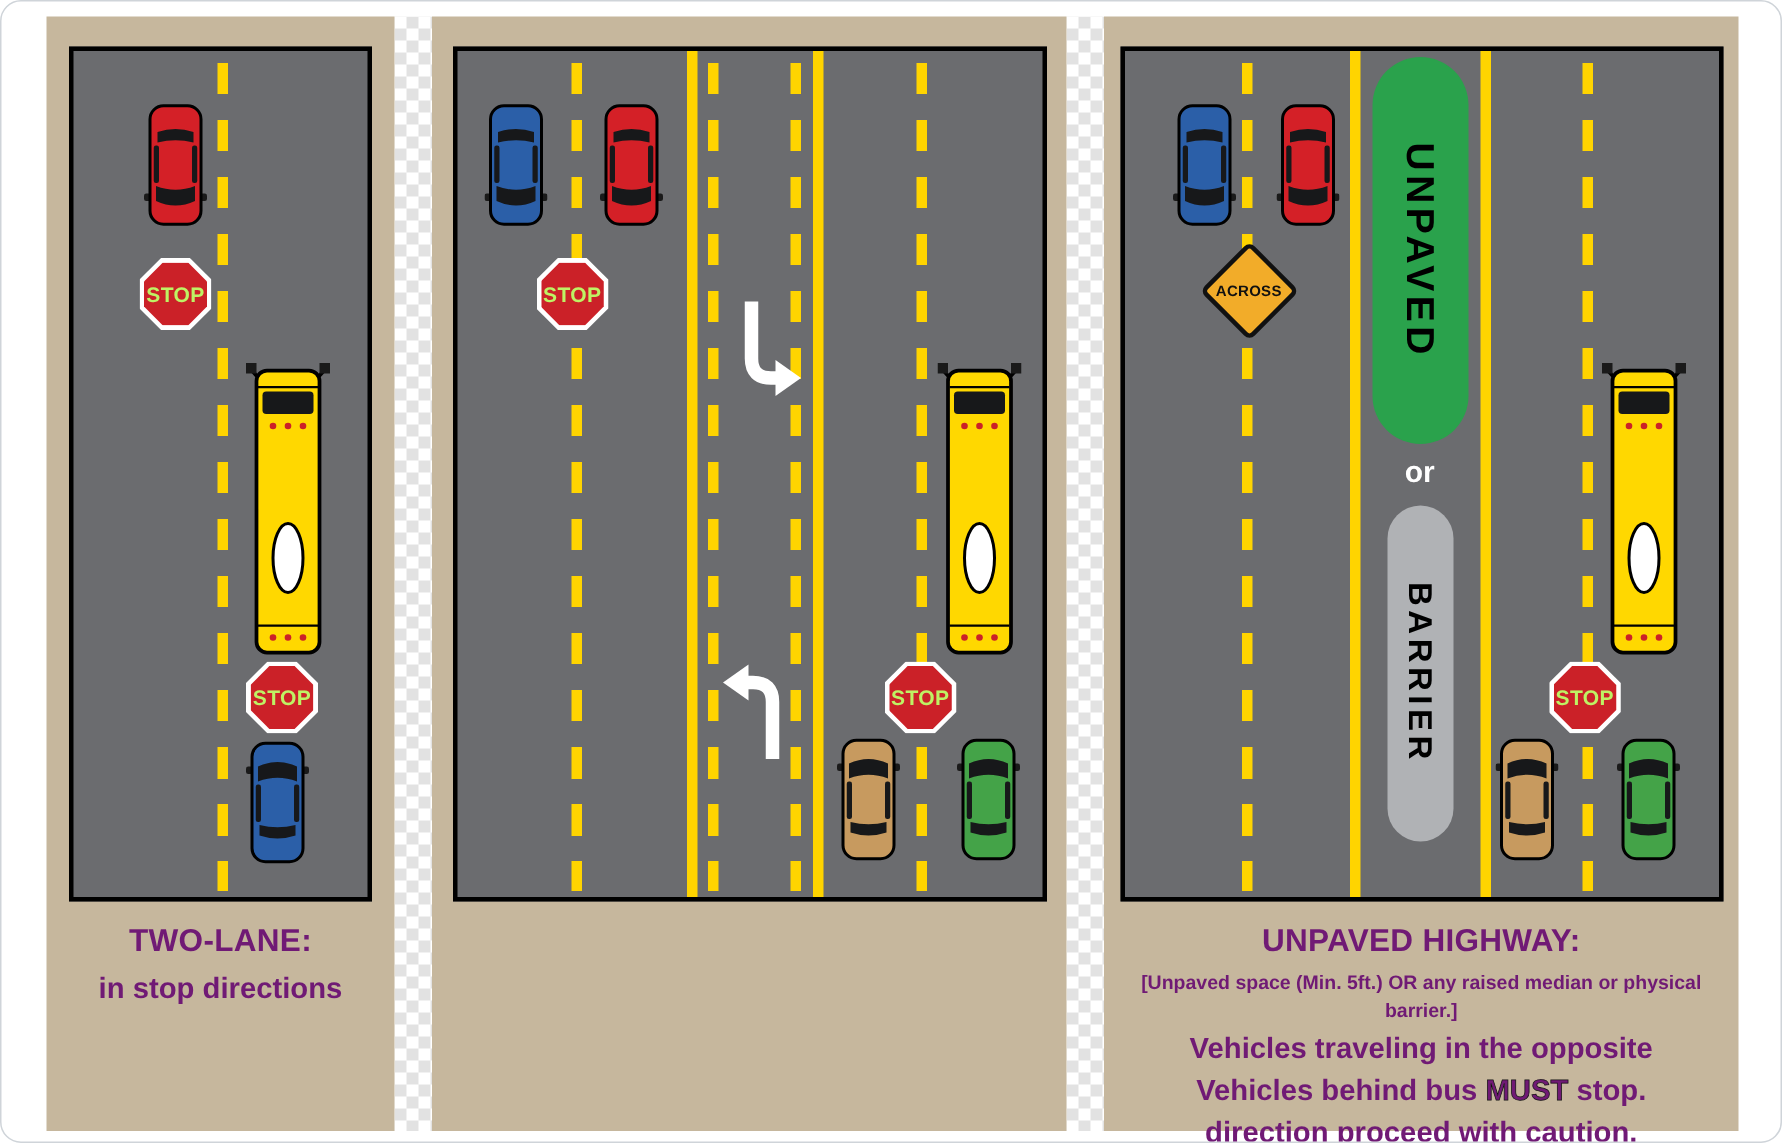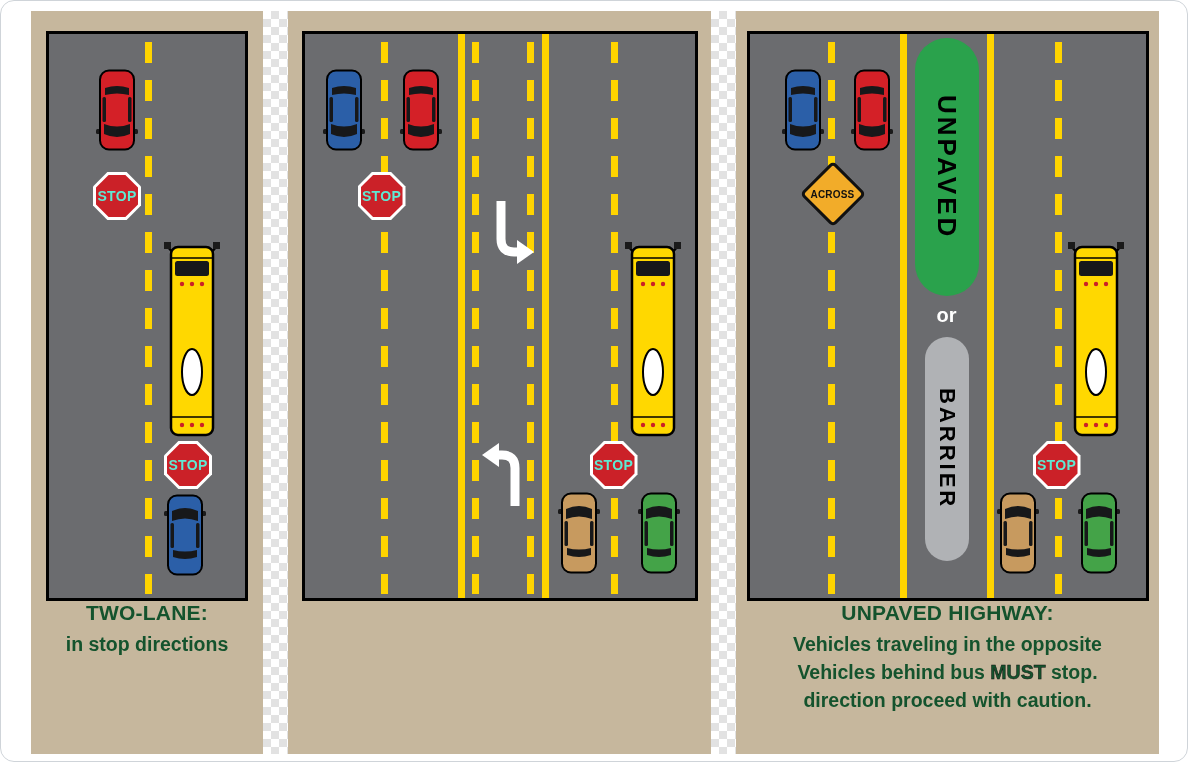--- a/index.html
+++ b/index.html
@@ -51,21 +51,21 @@
   .stop-sign{
     position:absolute;width:48px;height:48px;background:#fff;
     clip-path:polygon(30% 0,70% 0,100% 30%,100% 70%,70% 100%,30% 100%,0 70%,0 30%);
     display:flex;padding:3px;box-sizing:border-box;z-index:3;
   }
   .stop-inner{
     flex:1;background:#cb2128;
     clip-path:polygon(30% 0,70% 0,100% 30%,100% 70%,70% 100%,30% 100%,0 70%,0 30%);
     display:flex;align-items:center;justify-content:center;
   }
-  .stop-text{color:#5eead4;font-size:14px;font-weight:700;letter-spacing:.3px;}
+  .stop-text{color:#bef264;font-size:14px;font-weight:700;letter-spacing:.3px;}
 
   
   .caution-sign{position:absolute;width:72px;height:72px;z-index:3;}
   .caution-diamond{
     position:absolute;left:50%;top:50%;width:47px;height:47px;
     transform:translate(-50%,-50%) rotate(45deg);
     background:#f2ac29;border:3px solid #111;border-radius:5px;box-sizing:border-box;
   }
   .caution-text{
     position:absolute;inset:0;display:flex;align-items:center;justify-content:center;
@@ -84,21 +84,21 @@
   .vtext.barrier{font-size:22px;}
   .or-label{
     position:absolute;text-align:center;color:#fff;font-weight:700;font-size:20px;z-index:2;
   }
 
   
   .turn-arrow{position:absolute;z-index:2;line-height:0;}
   .turn-arrow.flip{transform:rotate(180deg);}
 
   
-  .caption{text-align:center;color:#14532d;}
+  .caption{padding-top:15px;text-align:center;color:#701a75;}
   .cap-title{font-size:21px;font-weight:700;margin-bottom:5px;letter-spacing:.2px;}
   .cap-line{font-size:19.5px;font-weight:700;line-height:28px;}
   .cap-line .cap-strong{-webkit-text-stroke:.5px #111;}
   .cap-line.cap-small{font-size:13px;font-weight:700;line-height:19px;margin-bottom:2px;}
 </style>
 </head>
 <body>
 
 <svg width="0" height="0" style="position:absolute" aria-hidden="true">
   <symbol id="car-top" viewBox="0 0 42 82">
@@ -296,20 +296,21 @@
         <div class="vehicle car-green" style="left:328px;top:458px">
           <svg width="42" height="82">
               <use href="#car-top"></use>
             </svg>
         </div>
       </div>
 
       <div class="caption">
         <div class="cap-title">UNPAVED HIGHWAY:</div>
         <div class="cap-body">
+            <div class="cap-line cap-small"><span>[Unpaved space (Min. 5ft.) OR any raised median or physical barrier.]</span></div>
             <div class="cap-line"><span>Vehicles traveling in the opposite</span></div>
             <div class="cap-line"><span>Vehicles behind bus </span><span class="cap-strong">MUST</span><span> stop.</span></div>
             <div class="cap-line"><span>direction proceed with caution.</span></div>
           </div>
       </div>
     </section>
 
   </div>
 </div>
 

